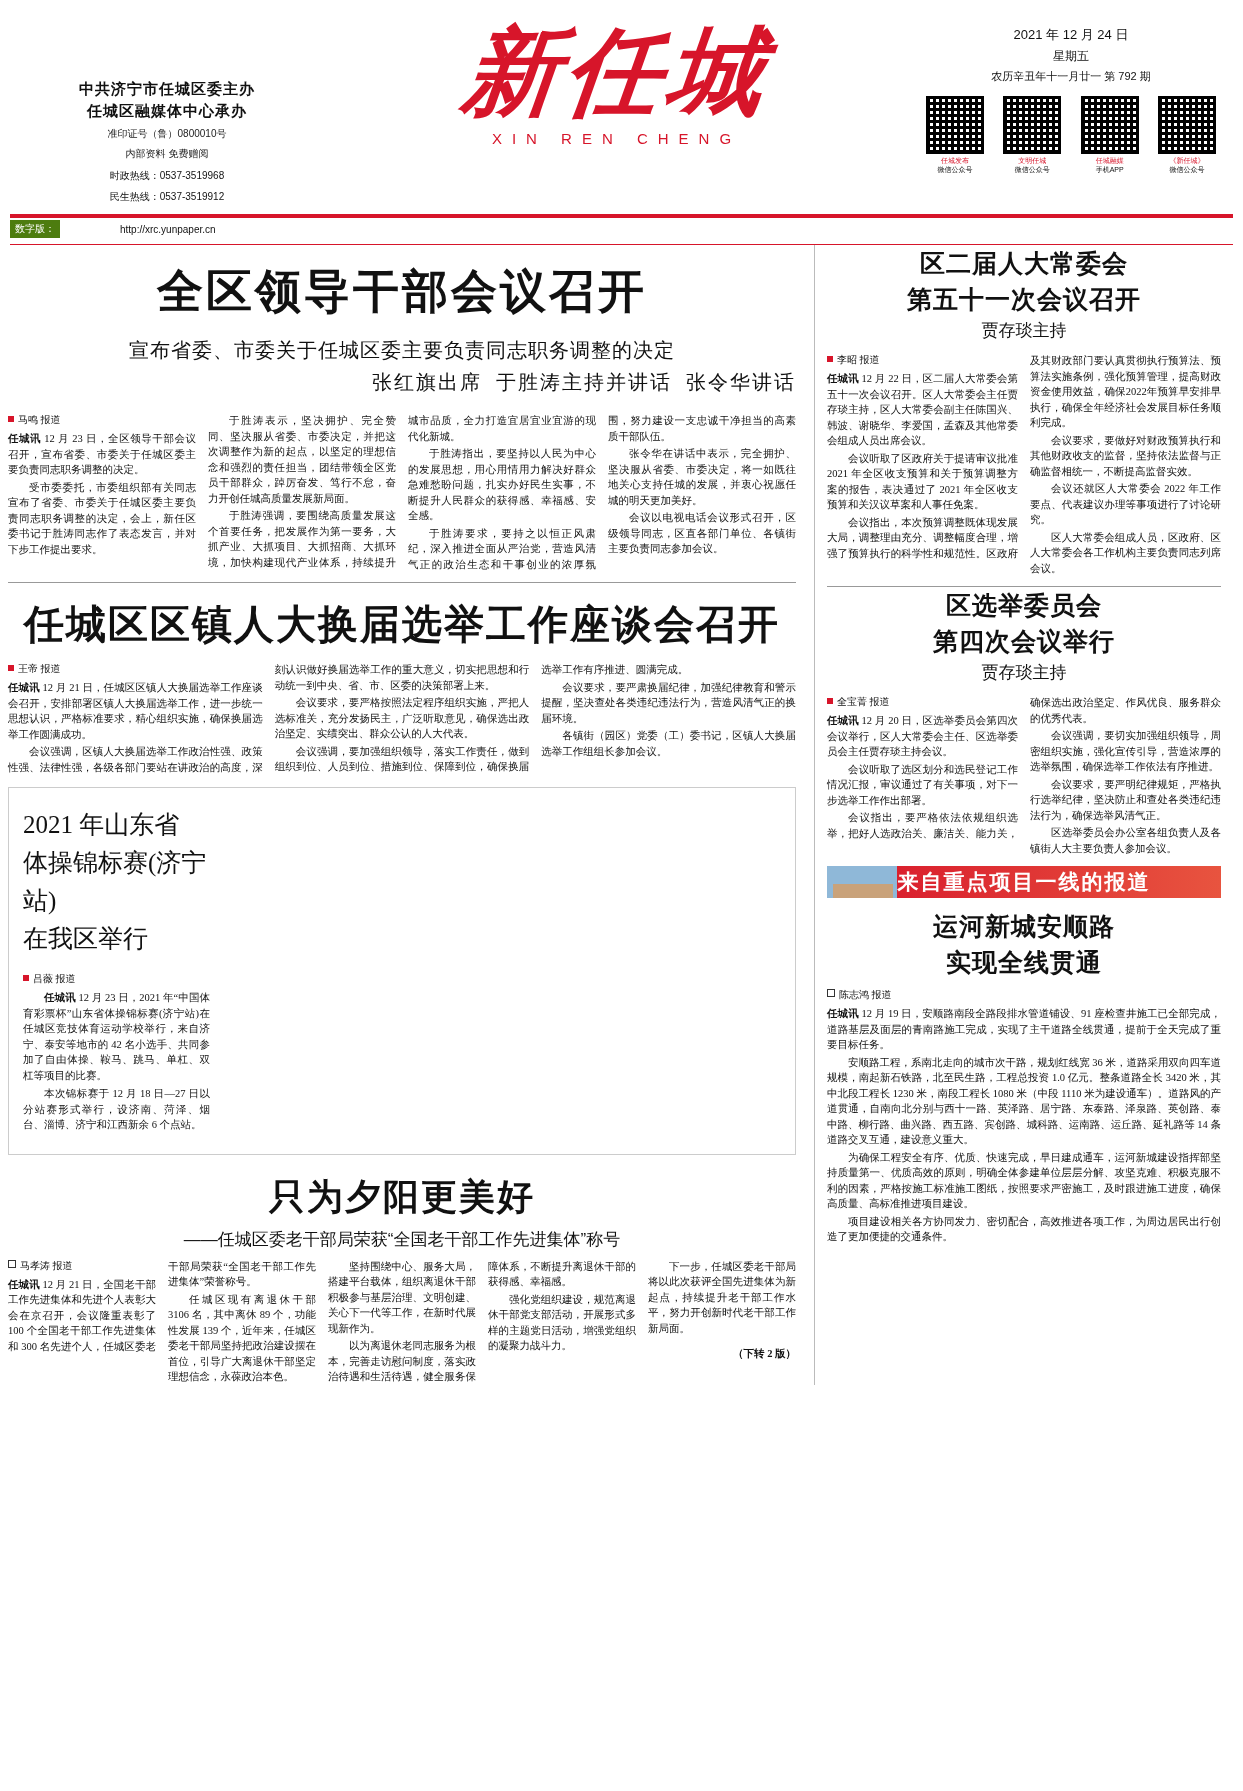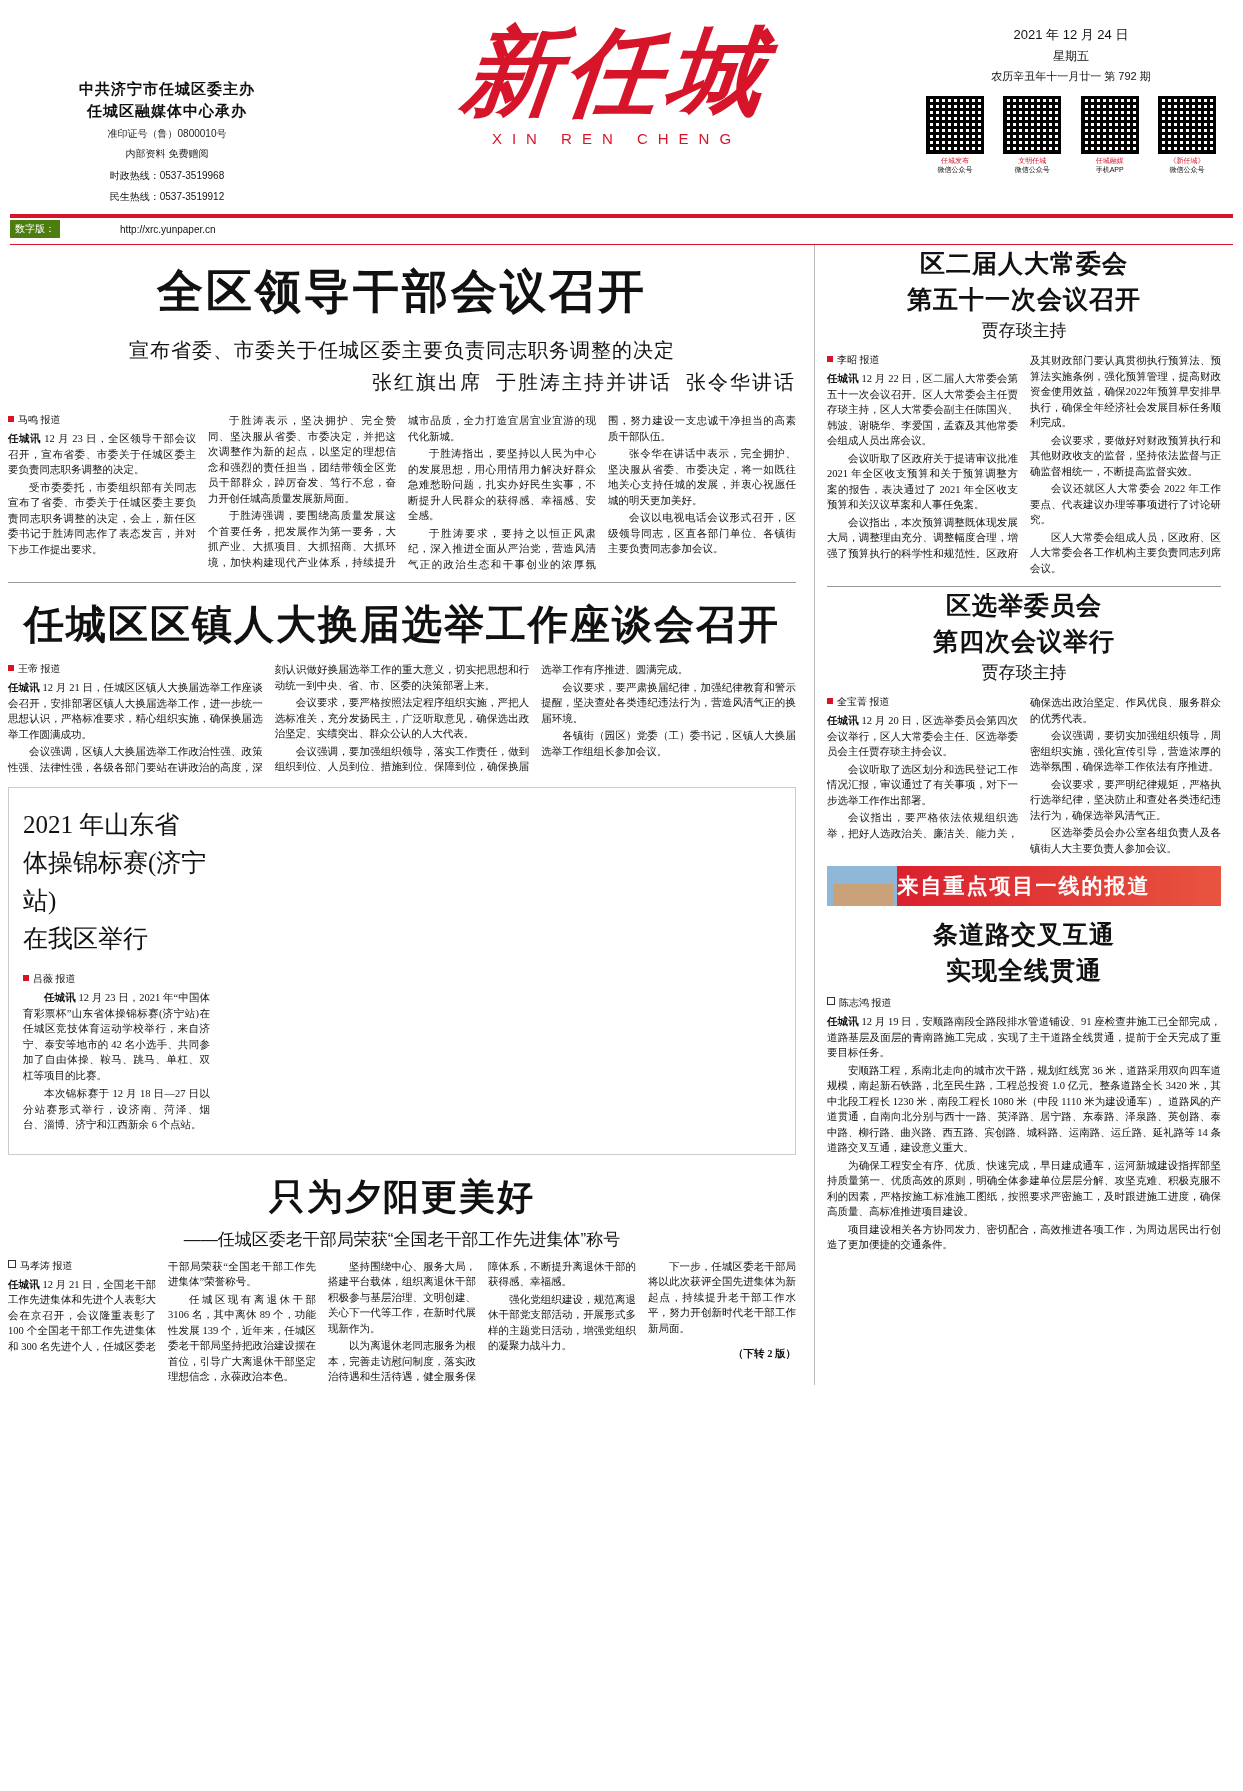--- a/index.html
+++ b/index.html
@@ -77,21 +77,21 @@
 
   .sect-rule{border-top:1px solid #999;margin:10px 0 0 0;}
 
   
   .r-head{text-align:center;font-size:25px;font-weight:bold;line-height:36px;font-family:"Liberation Sans",sans-serif;letter-spacing:1px;}
   .r-sub{text-align:center;font-size:17px;line-height:28px;font-family:"Liberation Sans",sans-serif;}
   .r-cols2{column-count:2;column-gap:12px;margin-top:8px;}
   .r-para{font-size:10.5px;line-height:15.5px;text-align:justify;text-indent:2em;margin:0 0 2px 0;}
 
   .banner{
-    margin-top:10px;height:40px;
+    margin-top:10px;height:32px;
     background:linear-gradient(90deg,#d7152a,#e8543f);
     color:#fff;display:flex;align-items:center;justify-content:center;
     font-size:21px;font-weight:bold;letter-spacing:2px;font-family:"Liberation Sans",sans-serif;
     position:relative;overflow:hidden;
   }
   .banner .pic{position:absolute;left:0;top:0;width:70px;height:40px;background:#8fb8d8;}
   .banner .pic:after{content:"";position:absolute;left:6px;bottom:0;width:60px;height:22px;background:#c9a27a;}
 
   
   .photo-block{display:flex;margin-top:12px;border:1px solid #ccc;flex-direction:column;}
@@ -287,21 +287,21 @@
           <p class="r-para">区选举委员会办公室各组负责人及各镇街人大主要负责人参加会议。</p>
         </div>
       </div>
 
       <div class="banner">
         <div class="pic"></div>
         <span>来自重点项目一线的报道</span>
       </div>
 
       <div style="margin-top:10px;">
-        <div class="r-head">条道路交叉互通</div>
+        <div class="r-head">运河新城安顺路</div>
         <div class="r-head">实现全线贯通</div>
         <div style="margin-top:8px;">
           <div class="byline"><span class="sq-hollow"></span><span>陈志鸿  报道</span></div>
           <p class="r-para" style="text-indent:0"><span class="lead-b">任城讯</span><span> 12 月 19 日，安顺路南段全路段排水管道铺设、91 座检查井施工已全部完成，道路基层及面层的青南路施工完成，实现了主干道路全线贯通，提前于全天完成了重要目标任务。</span></p>
           <p class="r-para">安顺路工程，系南北走向的城市次干路，规划红线宽 36 米，道路采用双向四车道规模，南起新石铁路，北至民生路，工程总投资 1.0 亿元。整条道路全长 3420 米，其中北段工程长 1230 米，南段工程长 1080 米（中段 1110 米为建设通车）。道路风的产道贯通，自南向北分别与西十一路、英泽路、居宁路、东泰路、泽泉路、英创路、泰中路、柳行路、曲兴路、西五路、宾创路、城科路、运南路、运丘路、延礼路等 14 条道路交叉互通，建设意义重大。</p>
           <p class="r-para">为确保工程安全有序、优质、快速完成，早日建成通车，运河新城建设指挥部坚持质量第一、优质高效的原则，明确全体参建单位层层分解、攻坚克难、积极克服不利的因素，严格按施工标准施工图纸，按照要求严密施工，及时跟进施工进度，确保高质量、高标准推进项目建设。</p>
           <p class="r-para">项目建设相关各方协同发力、密切配合，高效推进各项工作，为周边居民出行创造了更加便捷的交通条件。</p>
         </div>
       </div>
 

